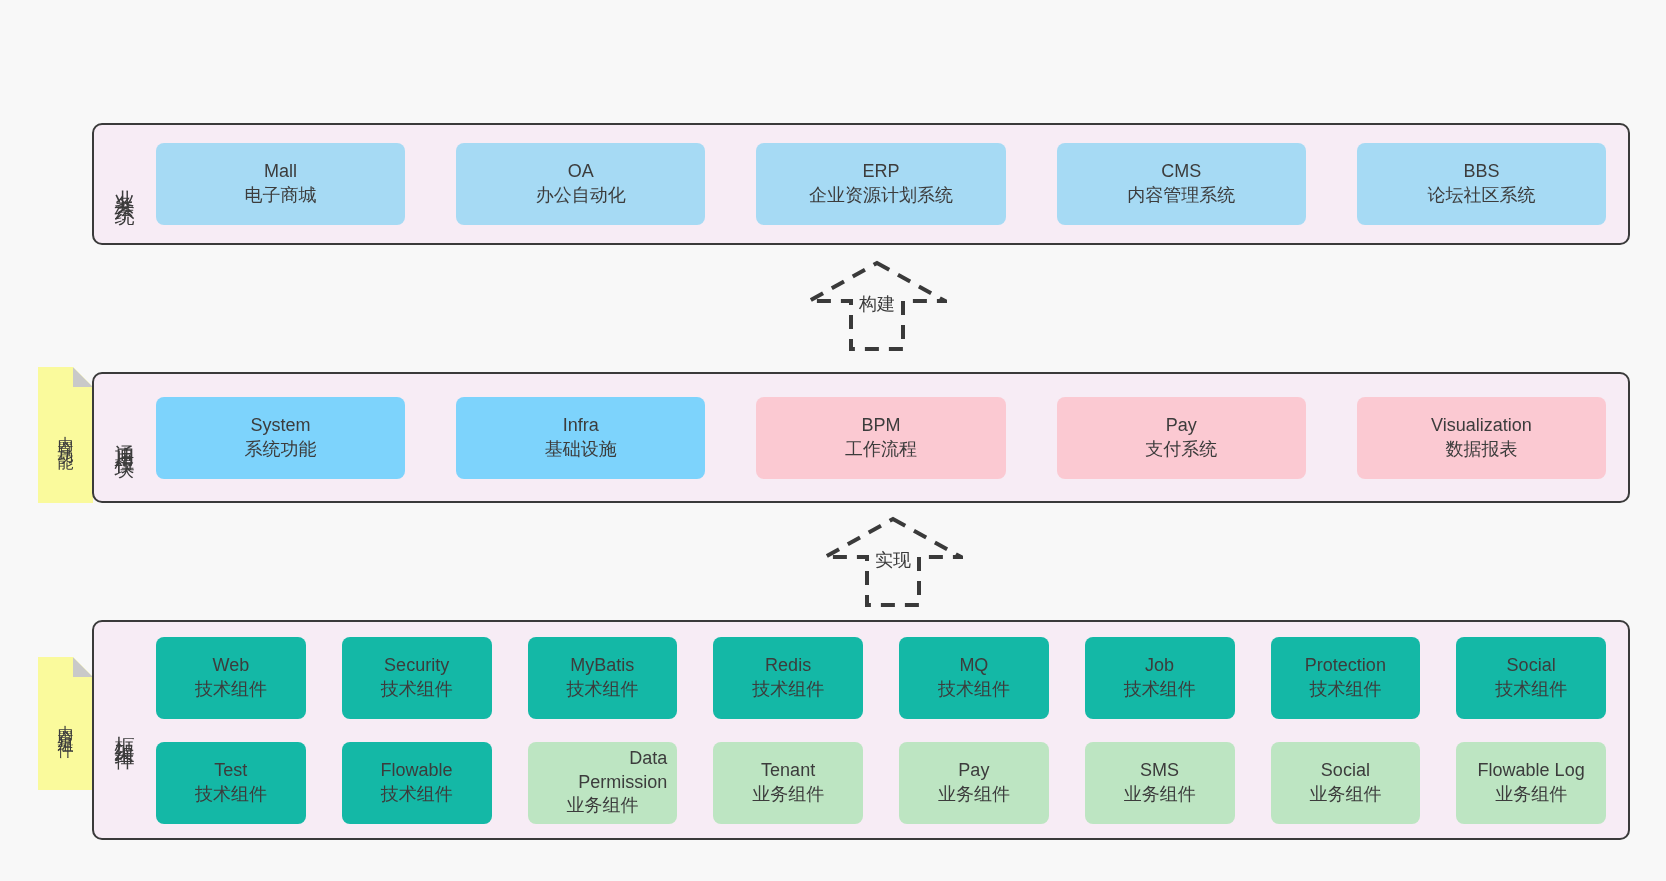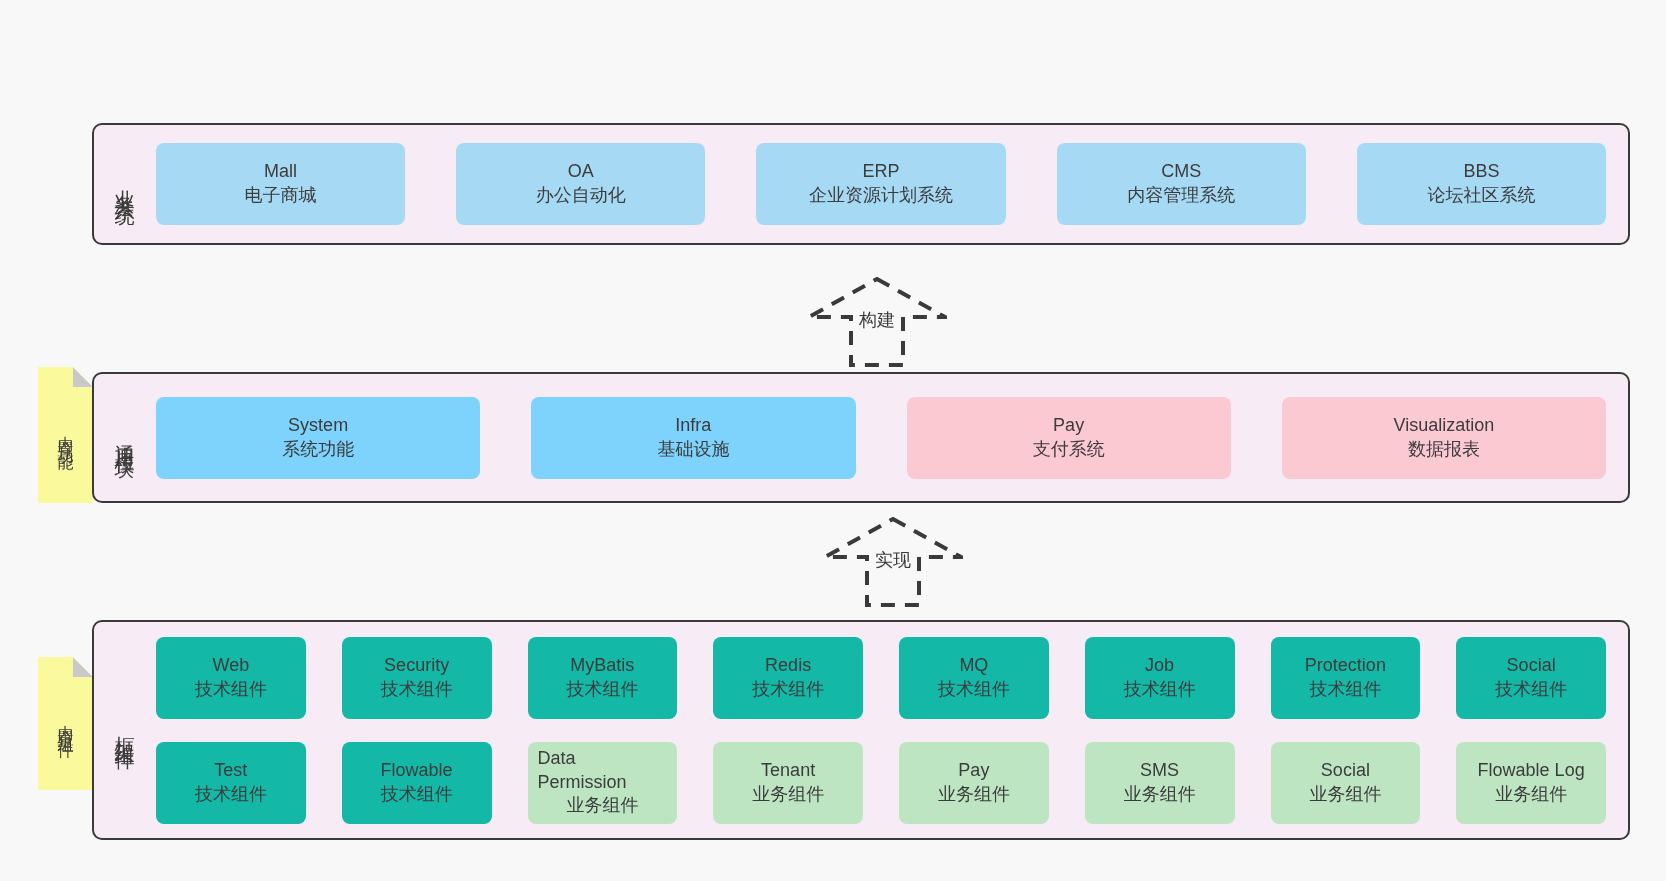--- a/index.html
+++ b/index.html
@@ -44,35 +44,35 @@
   .row{display:flex;}
   .row-6{gap:51px;}
   .row-8{gap:36px;}
   
   .box{
     flex:1;
     height:82px;
     border-radius:8px;
     display:flex;flex-direction:column;
     align-items:center;justify-content:center;
-    text-align:left;
+    text-align:right;
     padding:2px 10px;
     box-sizing:border-box;
     font-size:18px;
     line-height:1.32;
     color:#3c3c3c;
   }
   .v-blue{background:#a6daf4;}
   .v-red{background:#7dd3fc;}
   .v-pink{background:#fbc9d2;}
   .v-green{background:#14b8a6;}
   .v-green-light{background:#bde5c2;}
   
   .arrow{position:absolute;width:140px;height:92px;}
-  .arrow-1{left:807px;top:276px;}
+  .arrow-1{left:807px;top:260px;}
   .arrow-2{left:823px;top:516px;}
   .arrow svg{display:block;width:100%;height:100%;}
   .arrow-label{
     position:absolute;left:50%;top:31px;
     transform:translateX(-50%);
     background:#f8f8f8;
     padding:1px 4px;
     font-size:18px;
     white-space:nowrap;
     color:#3b3b3b;
@@ -162,20 +162,24 @@
         <div class="row row-6">
           <div class="box v-red">
             <div class="box-name">System</div>
             <div class="box-desc">系统功能</div>
           </div>
           <div class="box v-red">
             <div class="box-name">Infra</div>
             <div class="box-desc">基础设施</div>
           </div>
           <div class="box v-pink">
+            <div class="box-name">BPM</div>
+            <div class="box-desc">工作流程</div>
+          </div>
+          <div class="box v-pink">
             <div class="box-name">Pay</div>
             <div class="box-desc">支付系统</div>
           </div>
           <div class="box v-pink">
             <div class="box-name">Visualization</div>
             <div class="box-desc">数据报表</div>
           </div>
         </div>
       </div>
   </section>

